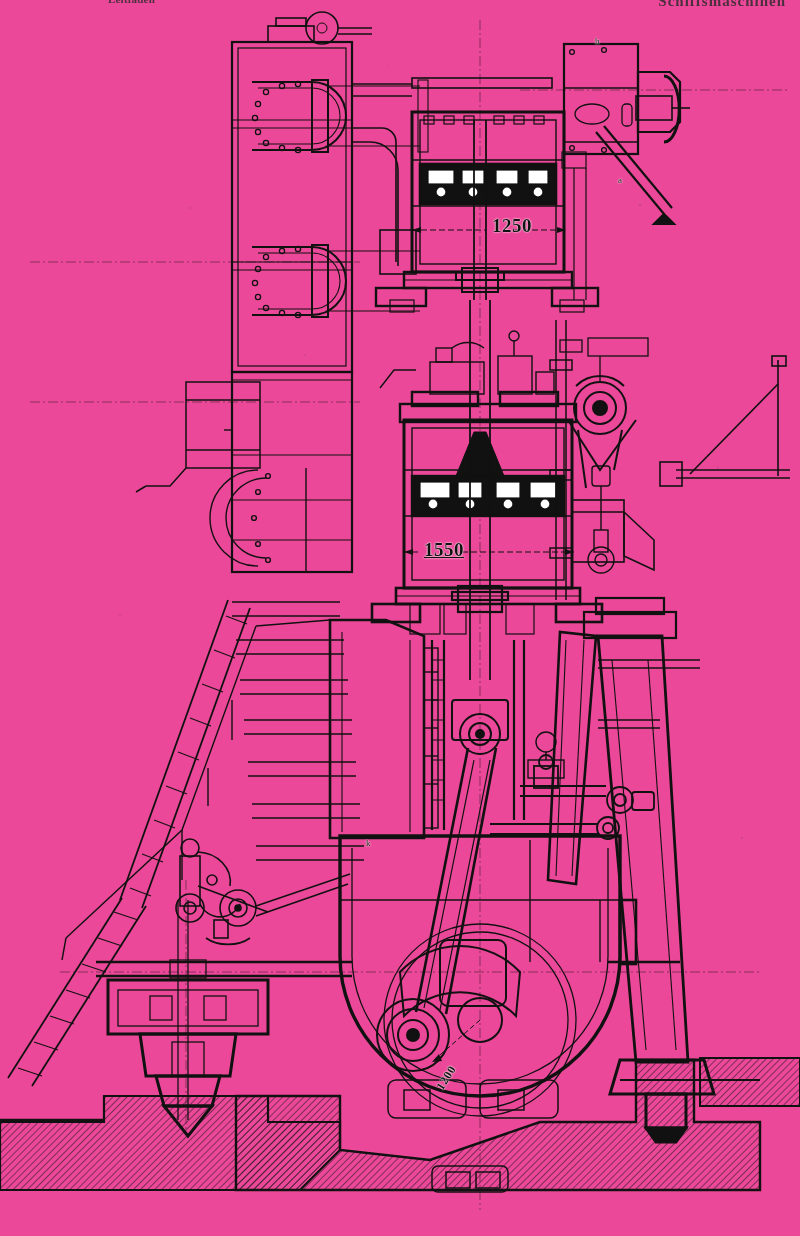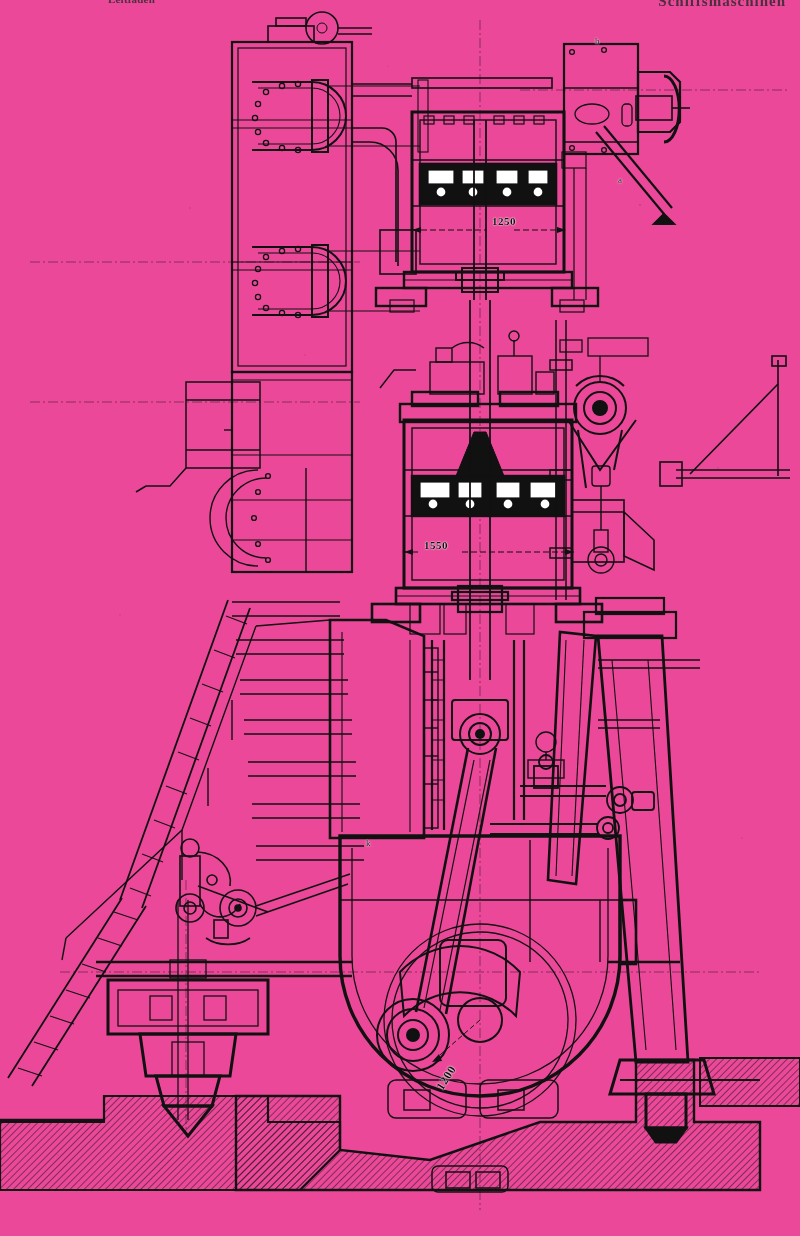--- a/index.html
+++ b/index.html
@@ -20,21 +20,21 @@
     color:#2a2a2a;white-space:nowrap;
     opacity:.82;
   }
   .runhead.left{left:108px;font-size:11px;font-weight:700;letter-spacing:.2px;}
   .runhead.right{right:14px;font-size:15px;letter-spacing:1px;}
 
   
   .dimlabel{
     position:absolute;
     font-family:"Liberation Serif", serif;
-    font-weight:700;font-size:11px;color:#111;
+    font-weight:700;font-size:19px;color:#111;
     letter-spacing:.5px;white-space:nowrap;
     text-shadow:0 0 1px #fff, 0 0 2px #fff;
   }
   .dimlabel.rot{transform:rotate(-58deg);transform-origin:left bottom;font-size:12px;}
 
   
   .speckle{position:absolute;inset:0;pointer-events:none;opacity:.35;}
 </style>
 </head>
 <body>
@@ -652,21 +652,21 @@
         <path d="M574 552 l-9 -3 v6 z" fill="#111" stroke="none"></path>
 
         <line x1="480" y1="1020" x2="432" y2="1062" stroke-dasharray="5 3"></line>
         <path d="M432 1062 l10 -1 l-3 -7 z" fill="#111" stroke="none"></path>
       </g>
 
     </g>
   </svg>
 
   <div class="dimlabel" style="left:492px;top:215px;">1250</div>
-  <div class="dimlabel" style="left:424px;top:539px;">1550</div>
+  <div class="dimlabel" style="left:424px;top:539px;text-decoration:underline;">1550</div>
   <div class="dimlabel rot" style="left:446px;top:1078px;">1200</div>
 
   <div class="dimlabel" style="left:595px;top:36px;font-size:9px;font-weight:400;">h</div>
   <div class="dimlabel" style="left:618px;top:175px;font-size:9px;font-weight:400;">a</div>
   <div class="dimlabel" style="left:366px;top:838px;font-size:9px;font-weight:400;">k</div>
 
   <svg class="speckle" viewBox="0 0 800 1236">
     <g fill="#444">
       <circle cx="190" cy="208" r="0.8"></circle>
         <circle cx="305" cy="355" r="0.7"></circle>

